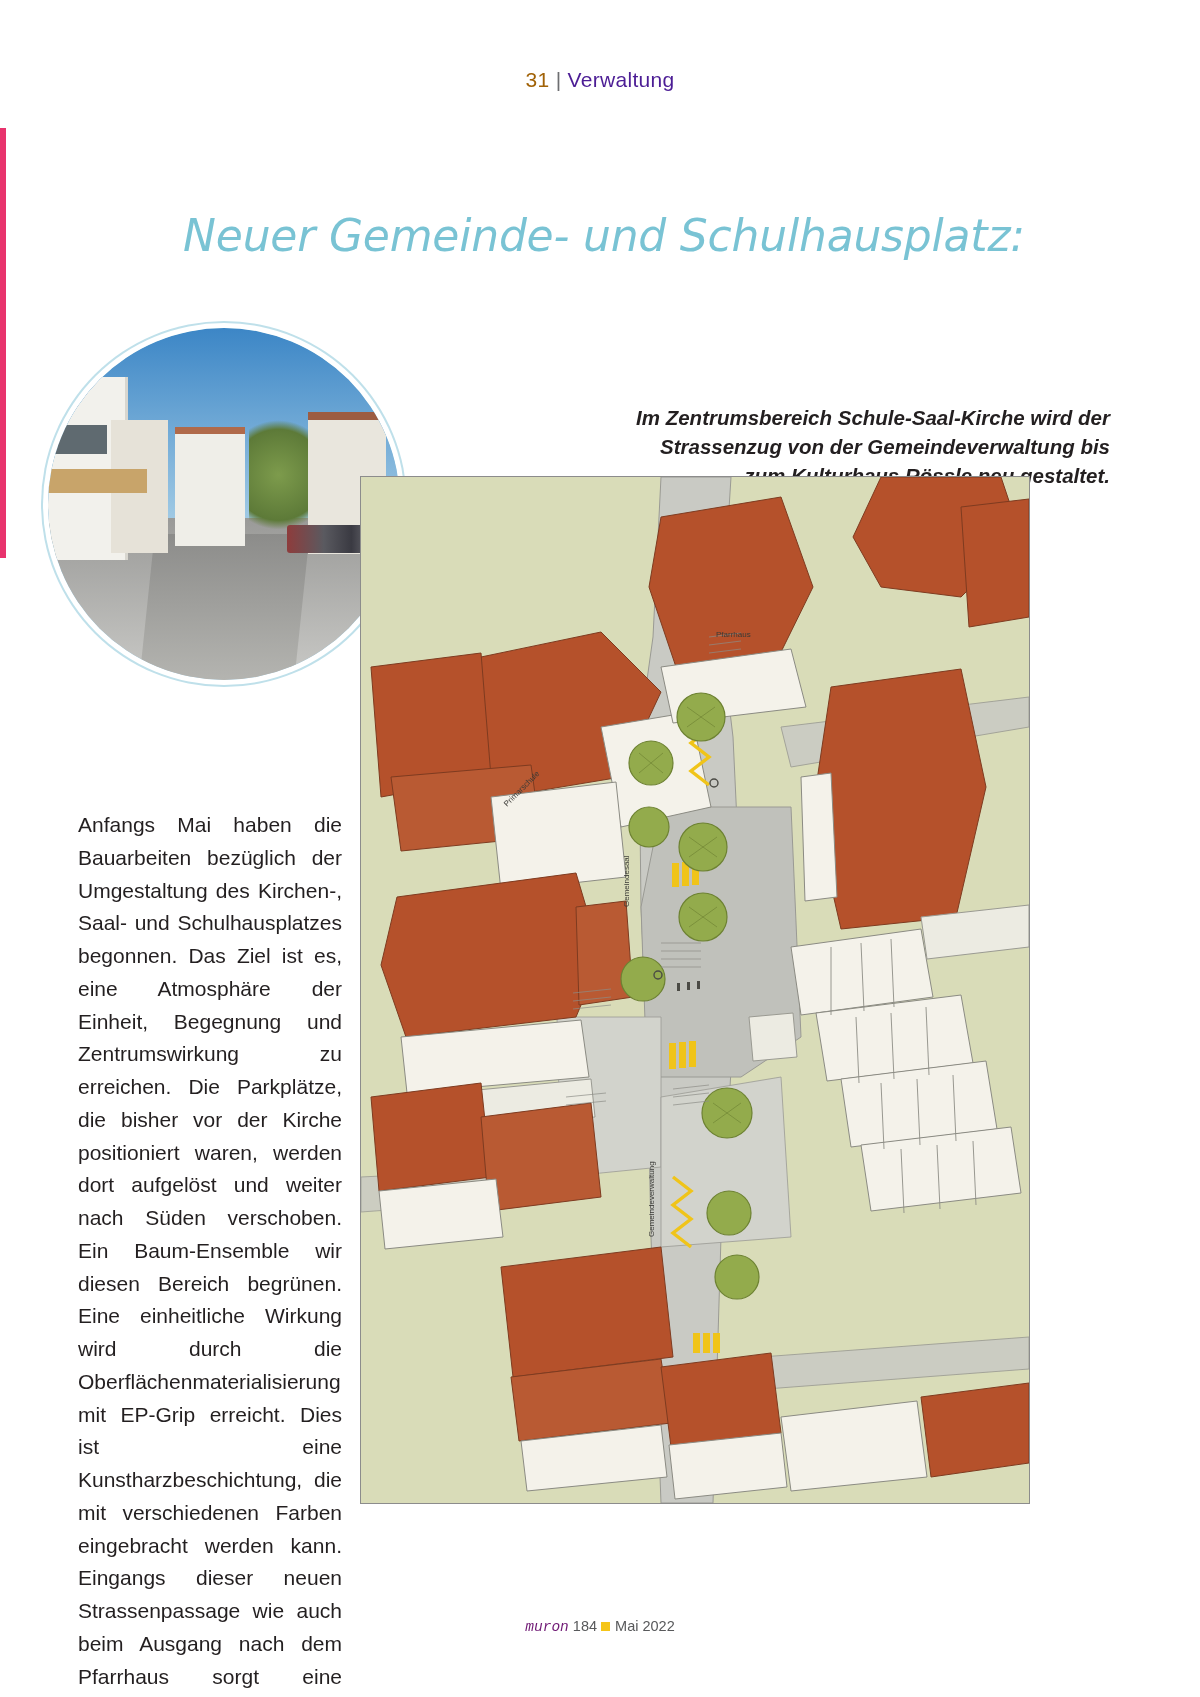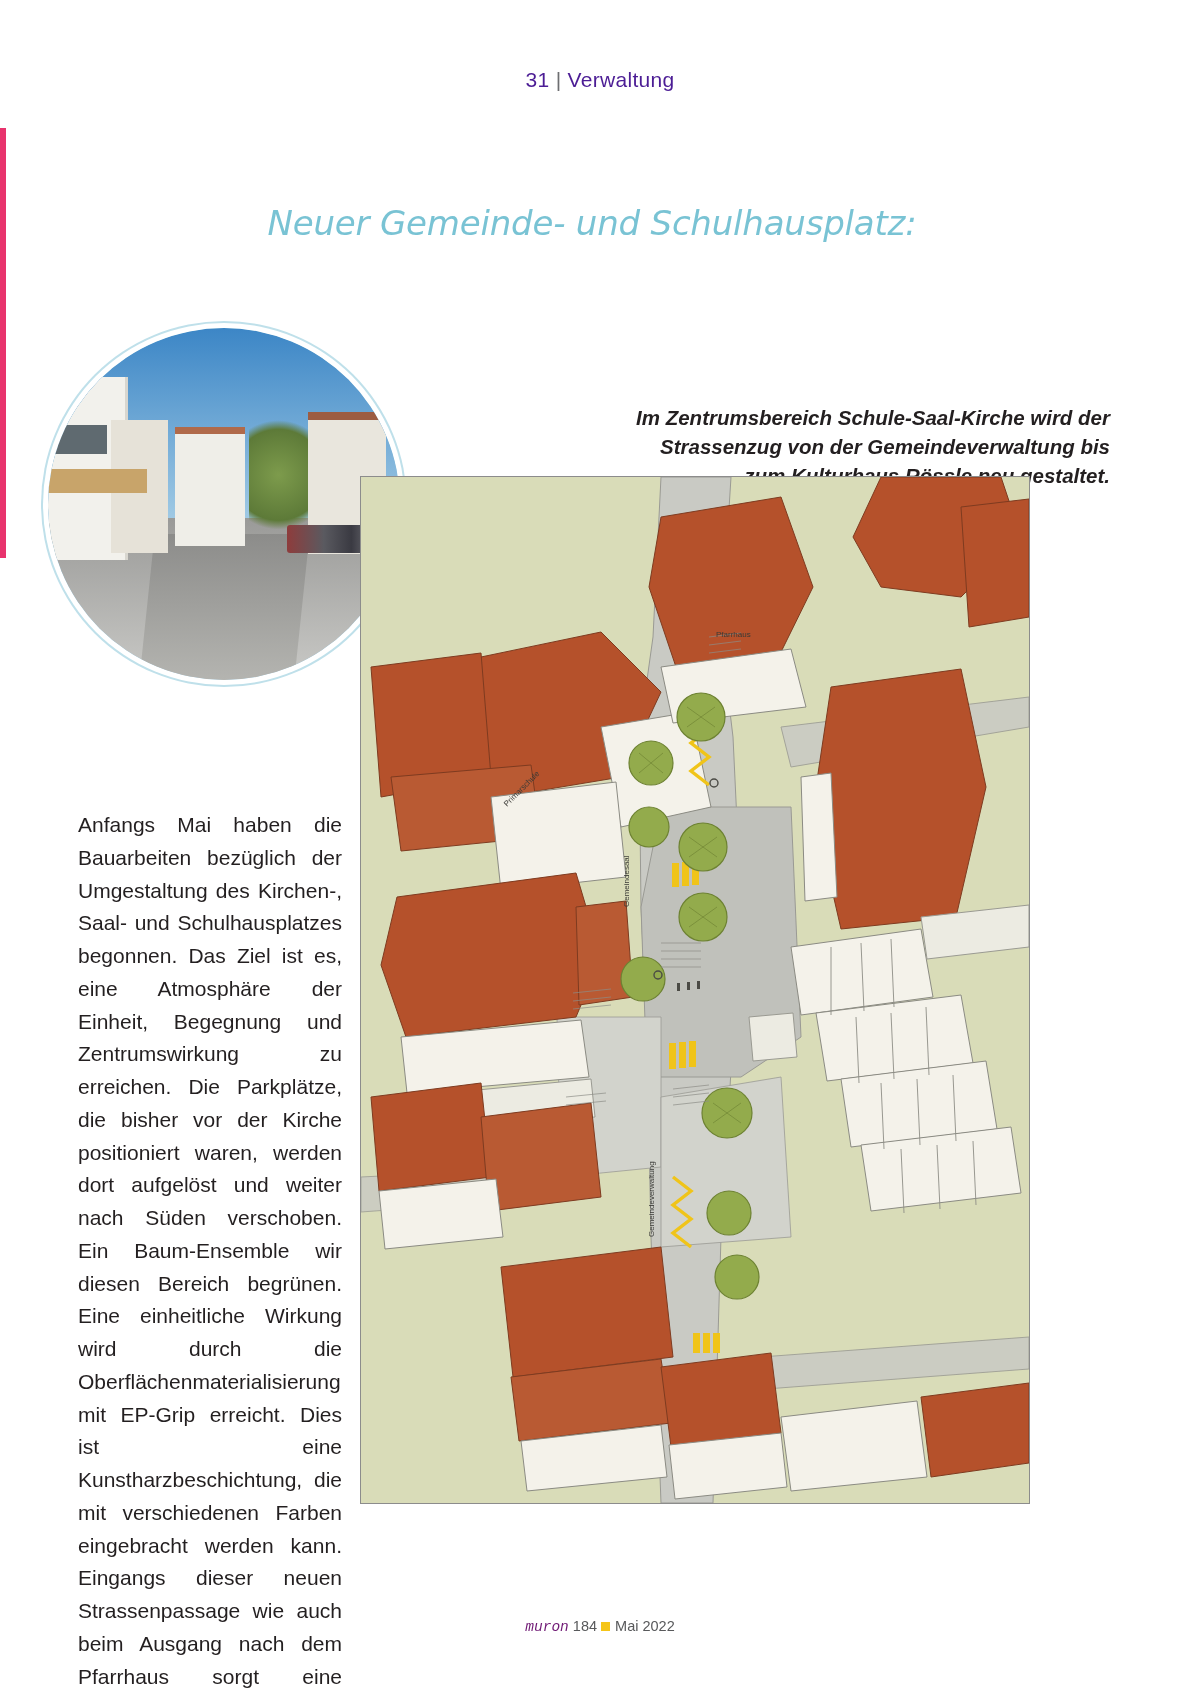--- a/index.html
+++ b/index.html
@@ -28,34 +28,34 @@
   .page-header {
     position: absolute;
     top: 68px;
     left: 0;
     width: 1200px;
     text-align: center;
     font-size: 21px;
     color: #6d6e71;
     letter-spacing: 0.3px;
   }
-  .page-header .num { color: #4c1d95; }
+  .page-header .num { color: #a16207; }
   .page-header .sep { color: #6d6e71; }
   .page-header .section { color: #4c1d95; }
 
   .title {
     position: absolute;
     top: 178px;
-    left: 82px;
+    left: 94px;
     width: 1020px;
     text-align: center;
     font-family: "DejaVu Sans", sans-serif;
     font-style: italic;
     font-weight: normal;
-    font-size: 34px;
+    font-size: 44px;
     line-height: 1.32;
     color: #79c3d4;
     letter-spacing: -0.2px;
   }
 
   
   .photo-circle {
     position: absolute;
     left: 48px;
     top: 328px;

